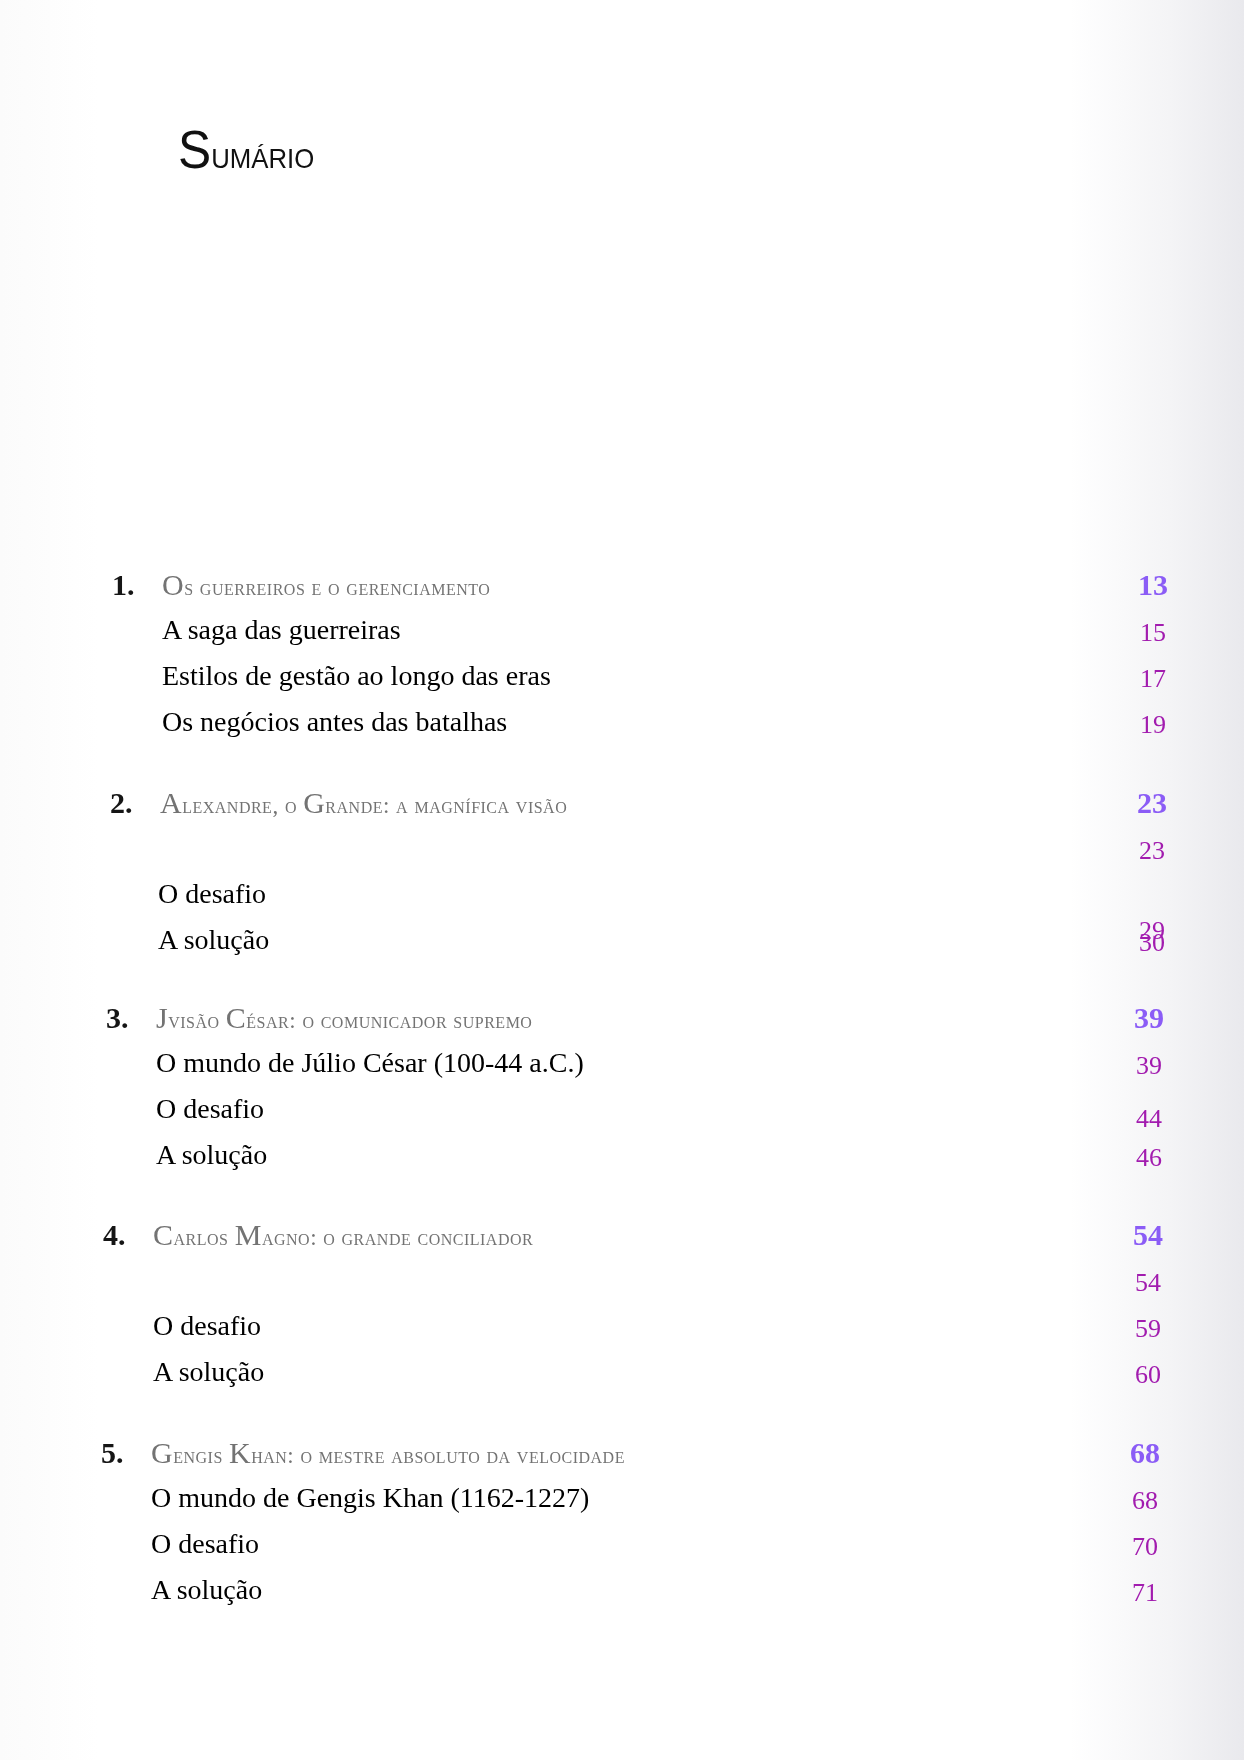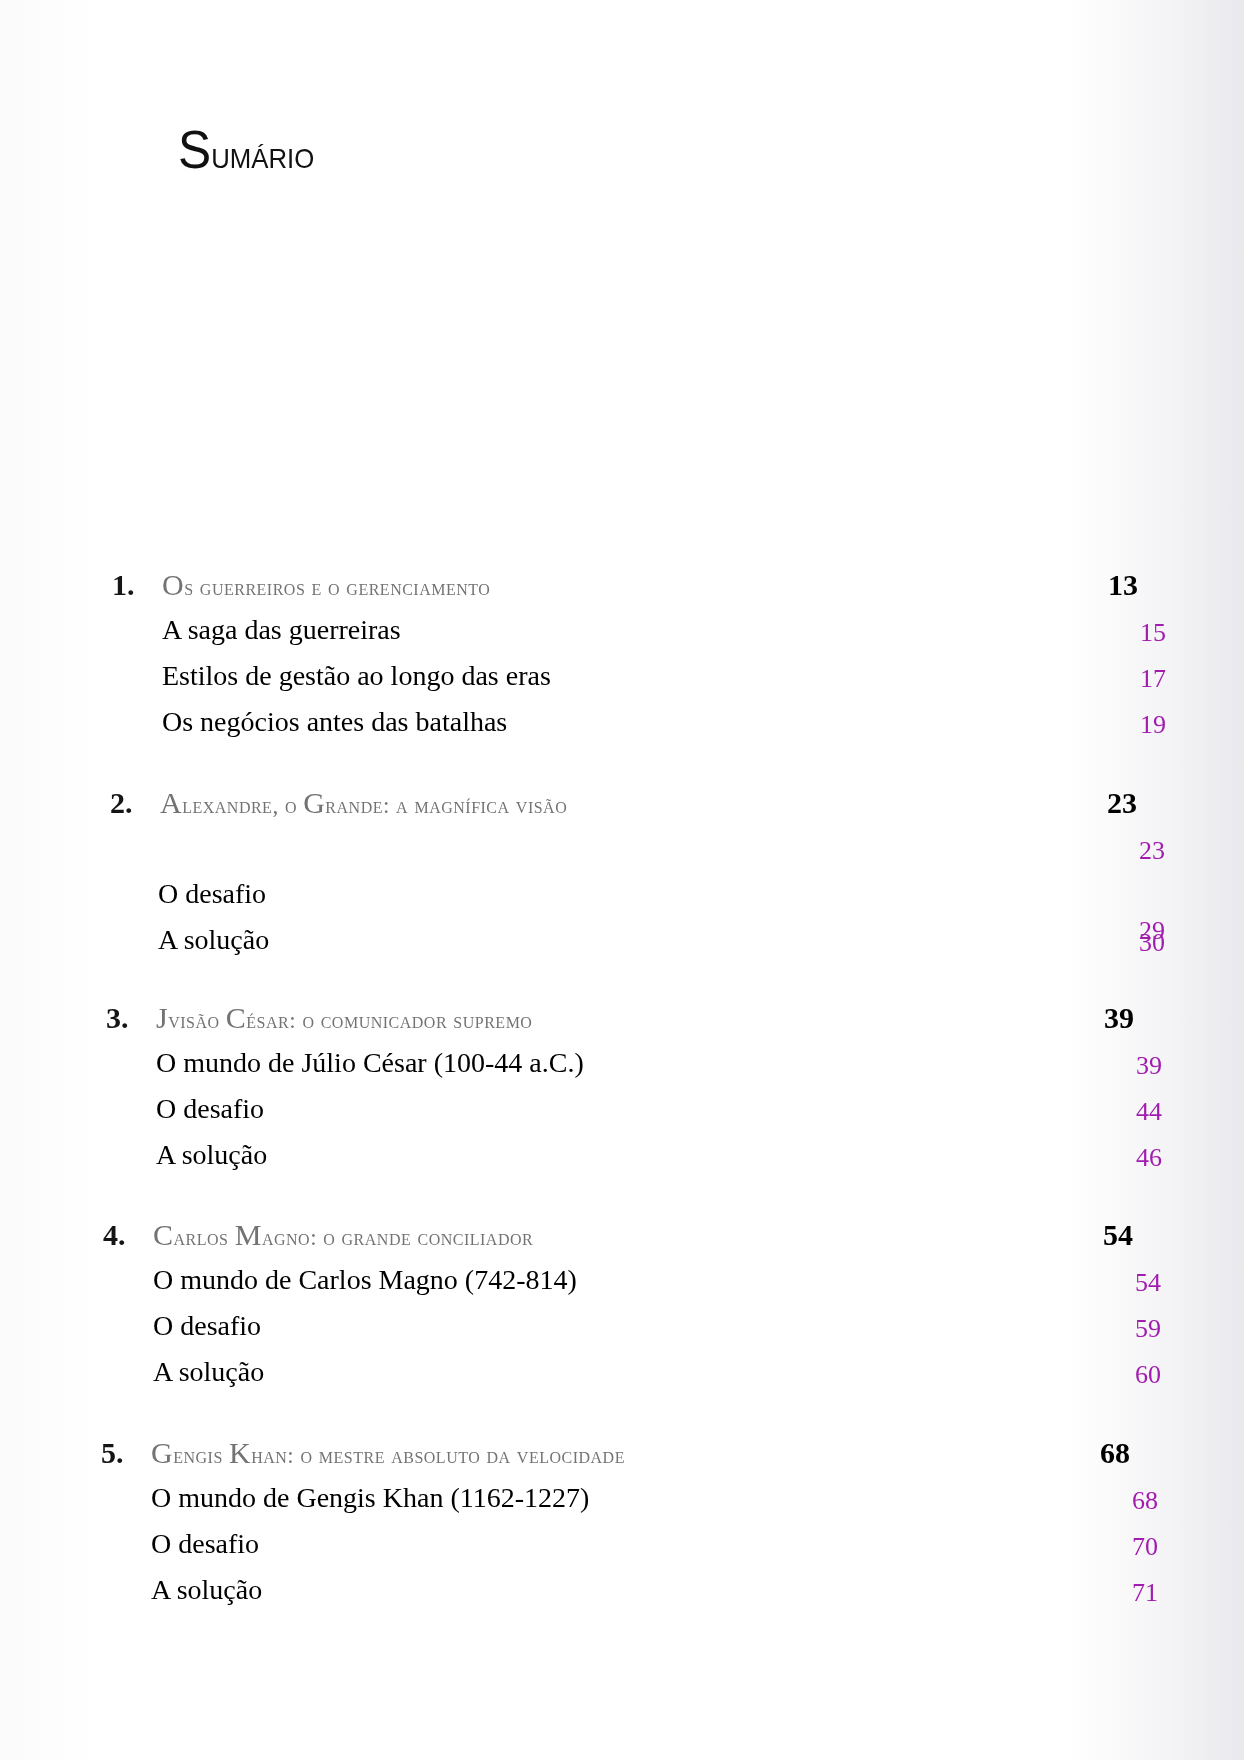--- a/index.html
+++ b/index.html
@@ -22,21 +22,21 @@
   .ch-head { position:relative; height:46px; }
   .ch-num {
     position:absolute; top:0; font-size:30px; font-weight:bold; color:#151515;
   }
   .ch-title {
     position:absolute; top:0; font-size:30px; font-weight:normal;
     font-variant: small-caps; letter-spacing:0.5px; color:#737373;
   }
   .ch-title .sc { font-size:23px; }
   .ch-page {
-    position:absolute; top:0; font-size:30px; font-weight:bold; text-align:left; width:60px; color:#000000;
+    position:absolute; top:0; font-size:30px; font-weight:bold; text-align:right; width:60px; color:#8b5cf6;
   }
   .sub { position:relative; height:46px; }
   .sub-label { position:absolute; top:0; font-size:28px; color:#000000; }
   .sub-page { position:absolute; top:4px; font-size:26px; text-align:right; width:60px; color:#a21caf; }
 </style>
 </head>
 <body>
 
 <div class="page-title"><span class="big">S</span><span>umário</span></div>
 
@@ -84,36 +84,35 @@
     <span class="ch-num" style="left:106px;">3.</span>
     <span class="ch-title" style="left:156px;"><span>J</span><span class="sc">visão </span><span>C</span><span class="sc">ésar: o comunicador supremo</span></span>
     <span class="ch-page" style="left:1104px;">39</span>
   </div>
   <div class="sub">
     <span class="sub-label" style="left:156px;">O mundo de Júlio César (100-44 a.C.)</span>
     <span class="sub-page" style="left:1102px;">39</span>
   </div>
   <div class="sub">
     <span class="sub-label" style="left:156px;">O desafio</span>
-    <span class="sub-page" style="left:1102px;">44</span>
+    <span class="sub-page" style="left:1102px;margin-top:7px;">44</span>
   </div>
   <div class="sub">
     <span class="sub-label" style="left:156px;">A solução</span>
     <span class="sub-page" style="left:1102px;text-align:right;">46</span>
   </div>
 </div>
 
 <div class="chapter" style="top:1218px;">
   <div class="ch-head">
     <span class="ch-num" style="left:103px;">4.</span>
     <span class="ch-title" style="left:153px;"><span>C</span><span class="sc">arlos </span><span>M</span><span class="sc">agno: o grande conciliador</span></span>
     <span class="ch-page" style="left:1103px;">54</span>
   </div>
   <div class="sub">
-    <span class="sub-label" style="left:153px;">O mundo de Carlos Magno (742-814)</span>
     <span class="sub-page" style="left:1101px;">54</span>
   </div>
   <div class="sub">
     <span class="sub-label" style="left:153px;">O desafio</span>
     <span class="sub-page" style="left:1101px;">59</span>
   </div>
   <div class="sub">
     <span class="sub-label" style="left:153px;">A solução</span>
     <span class="sub-page" style="left:1101px;">60</span>
   </div>

